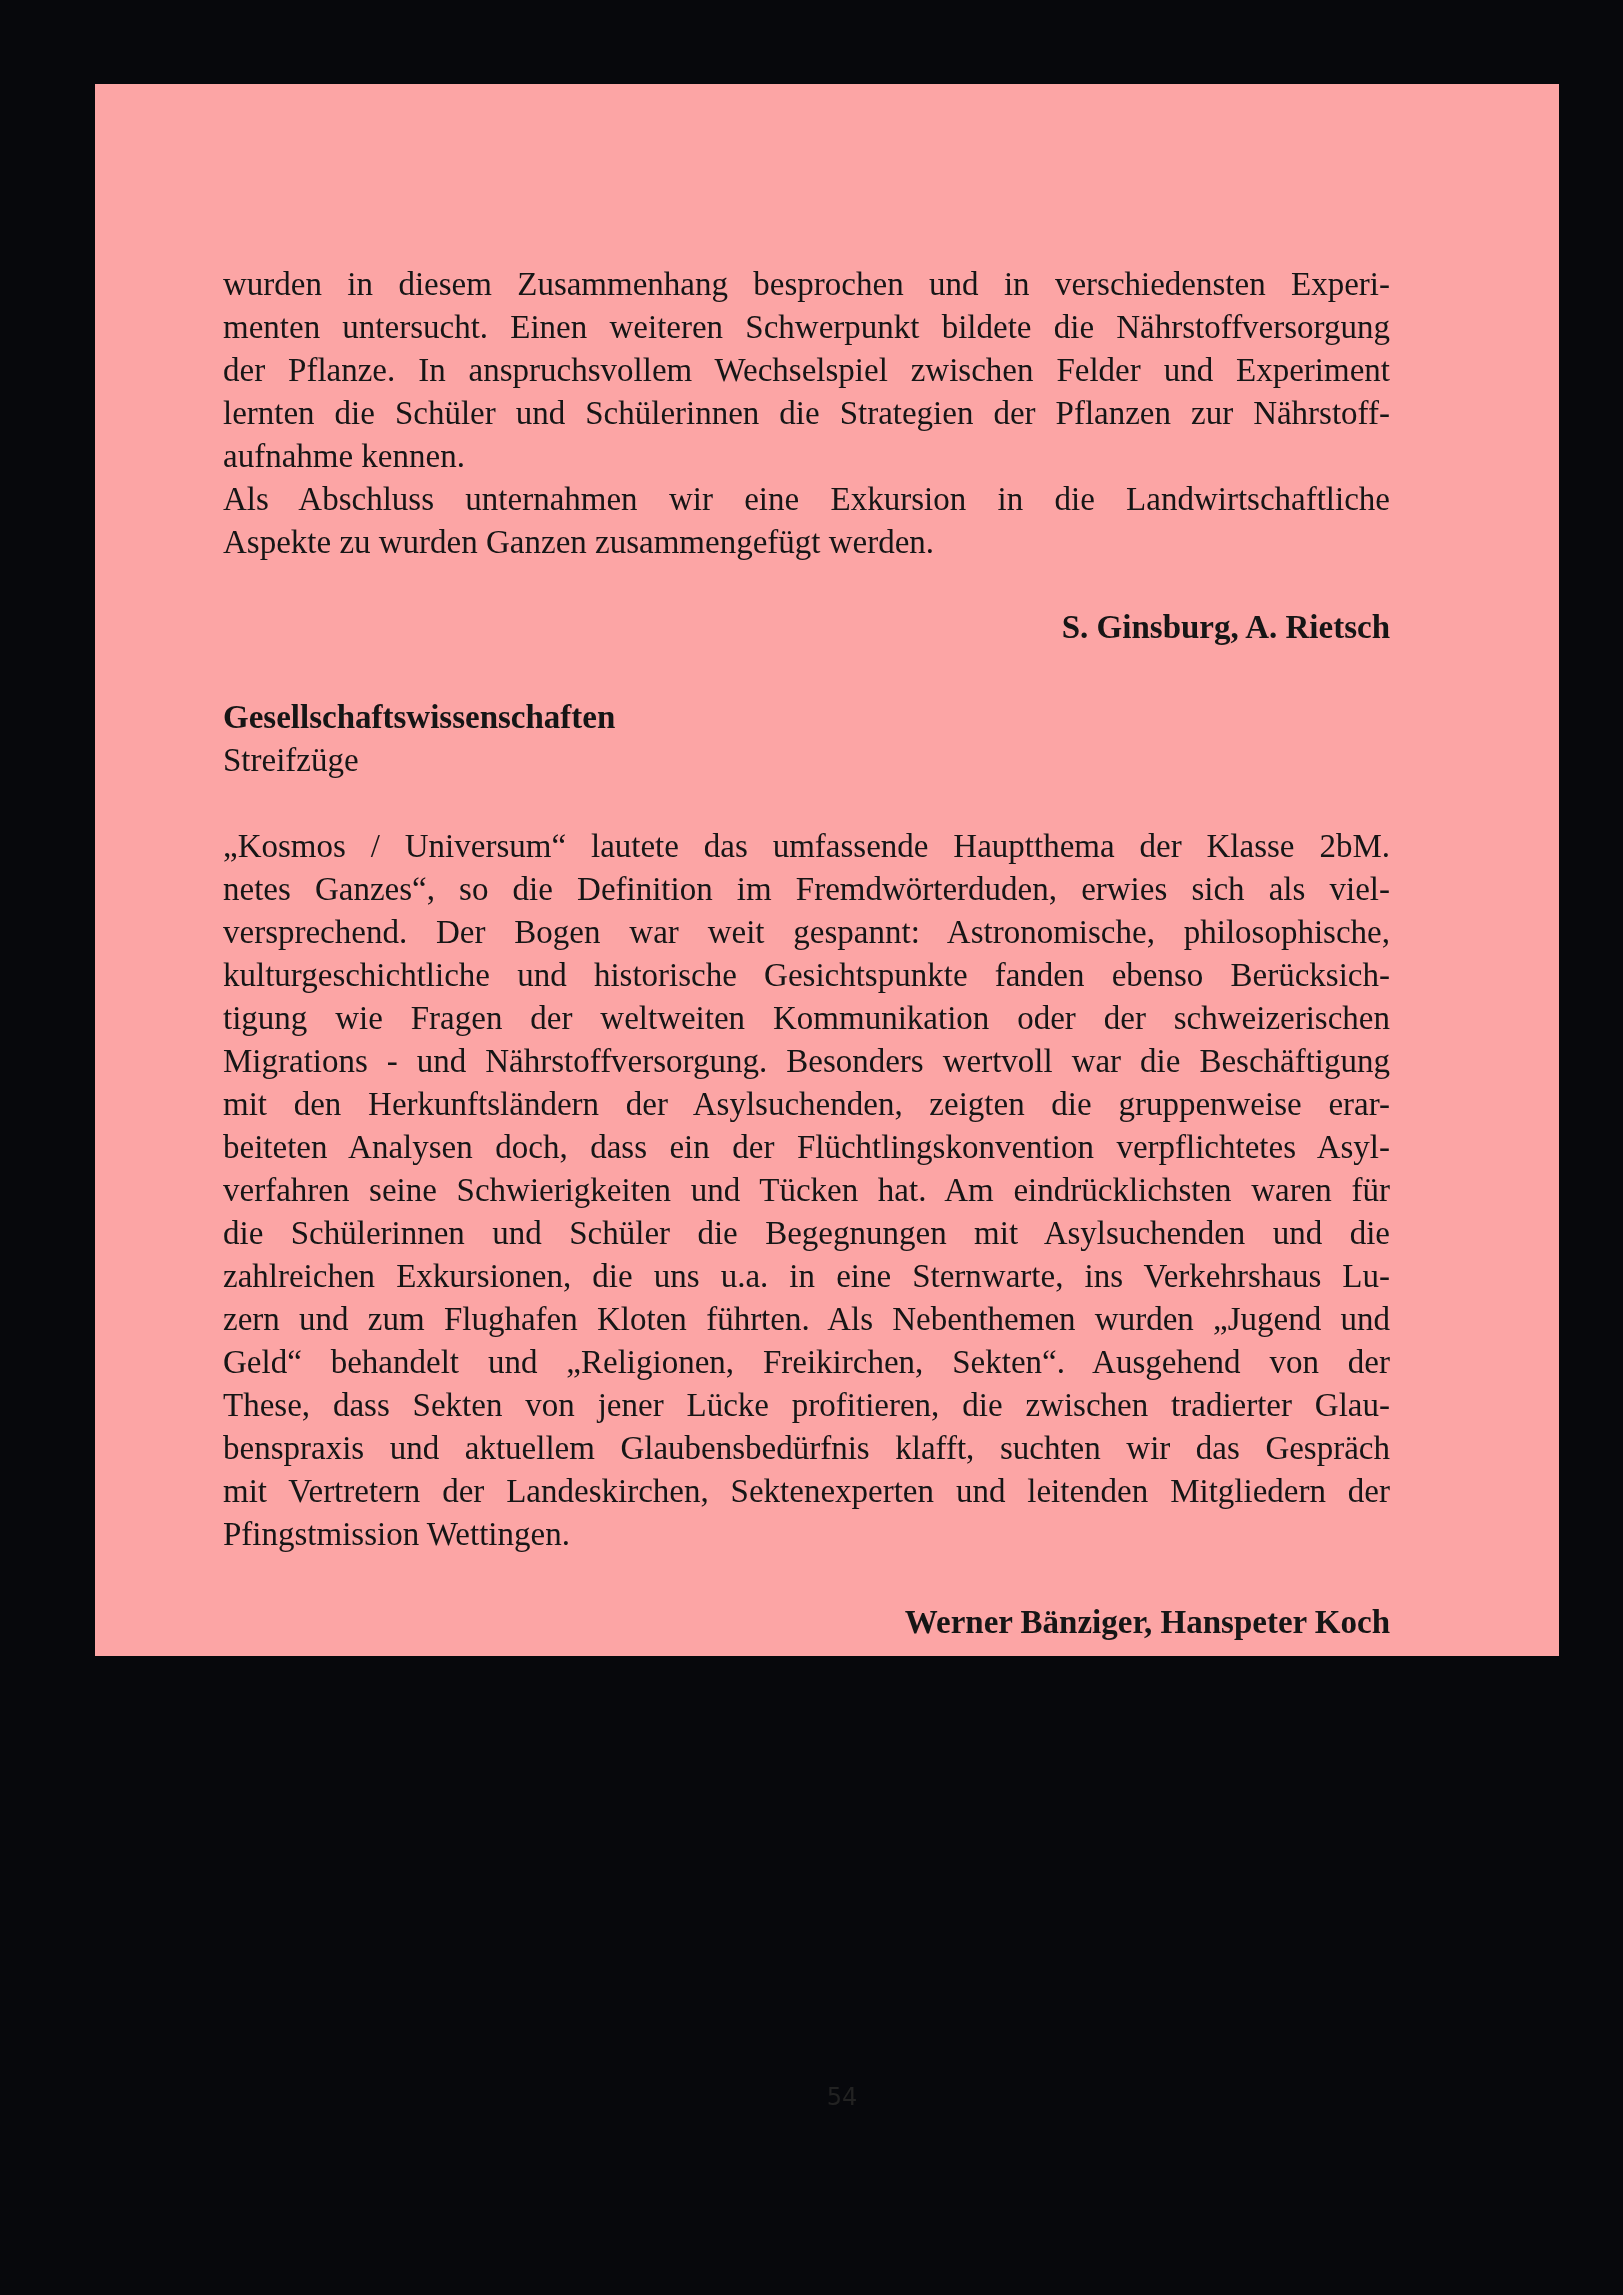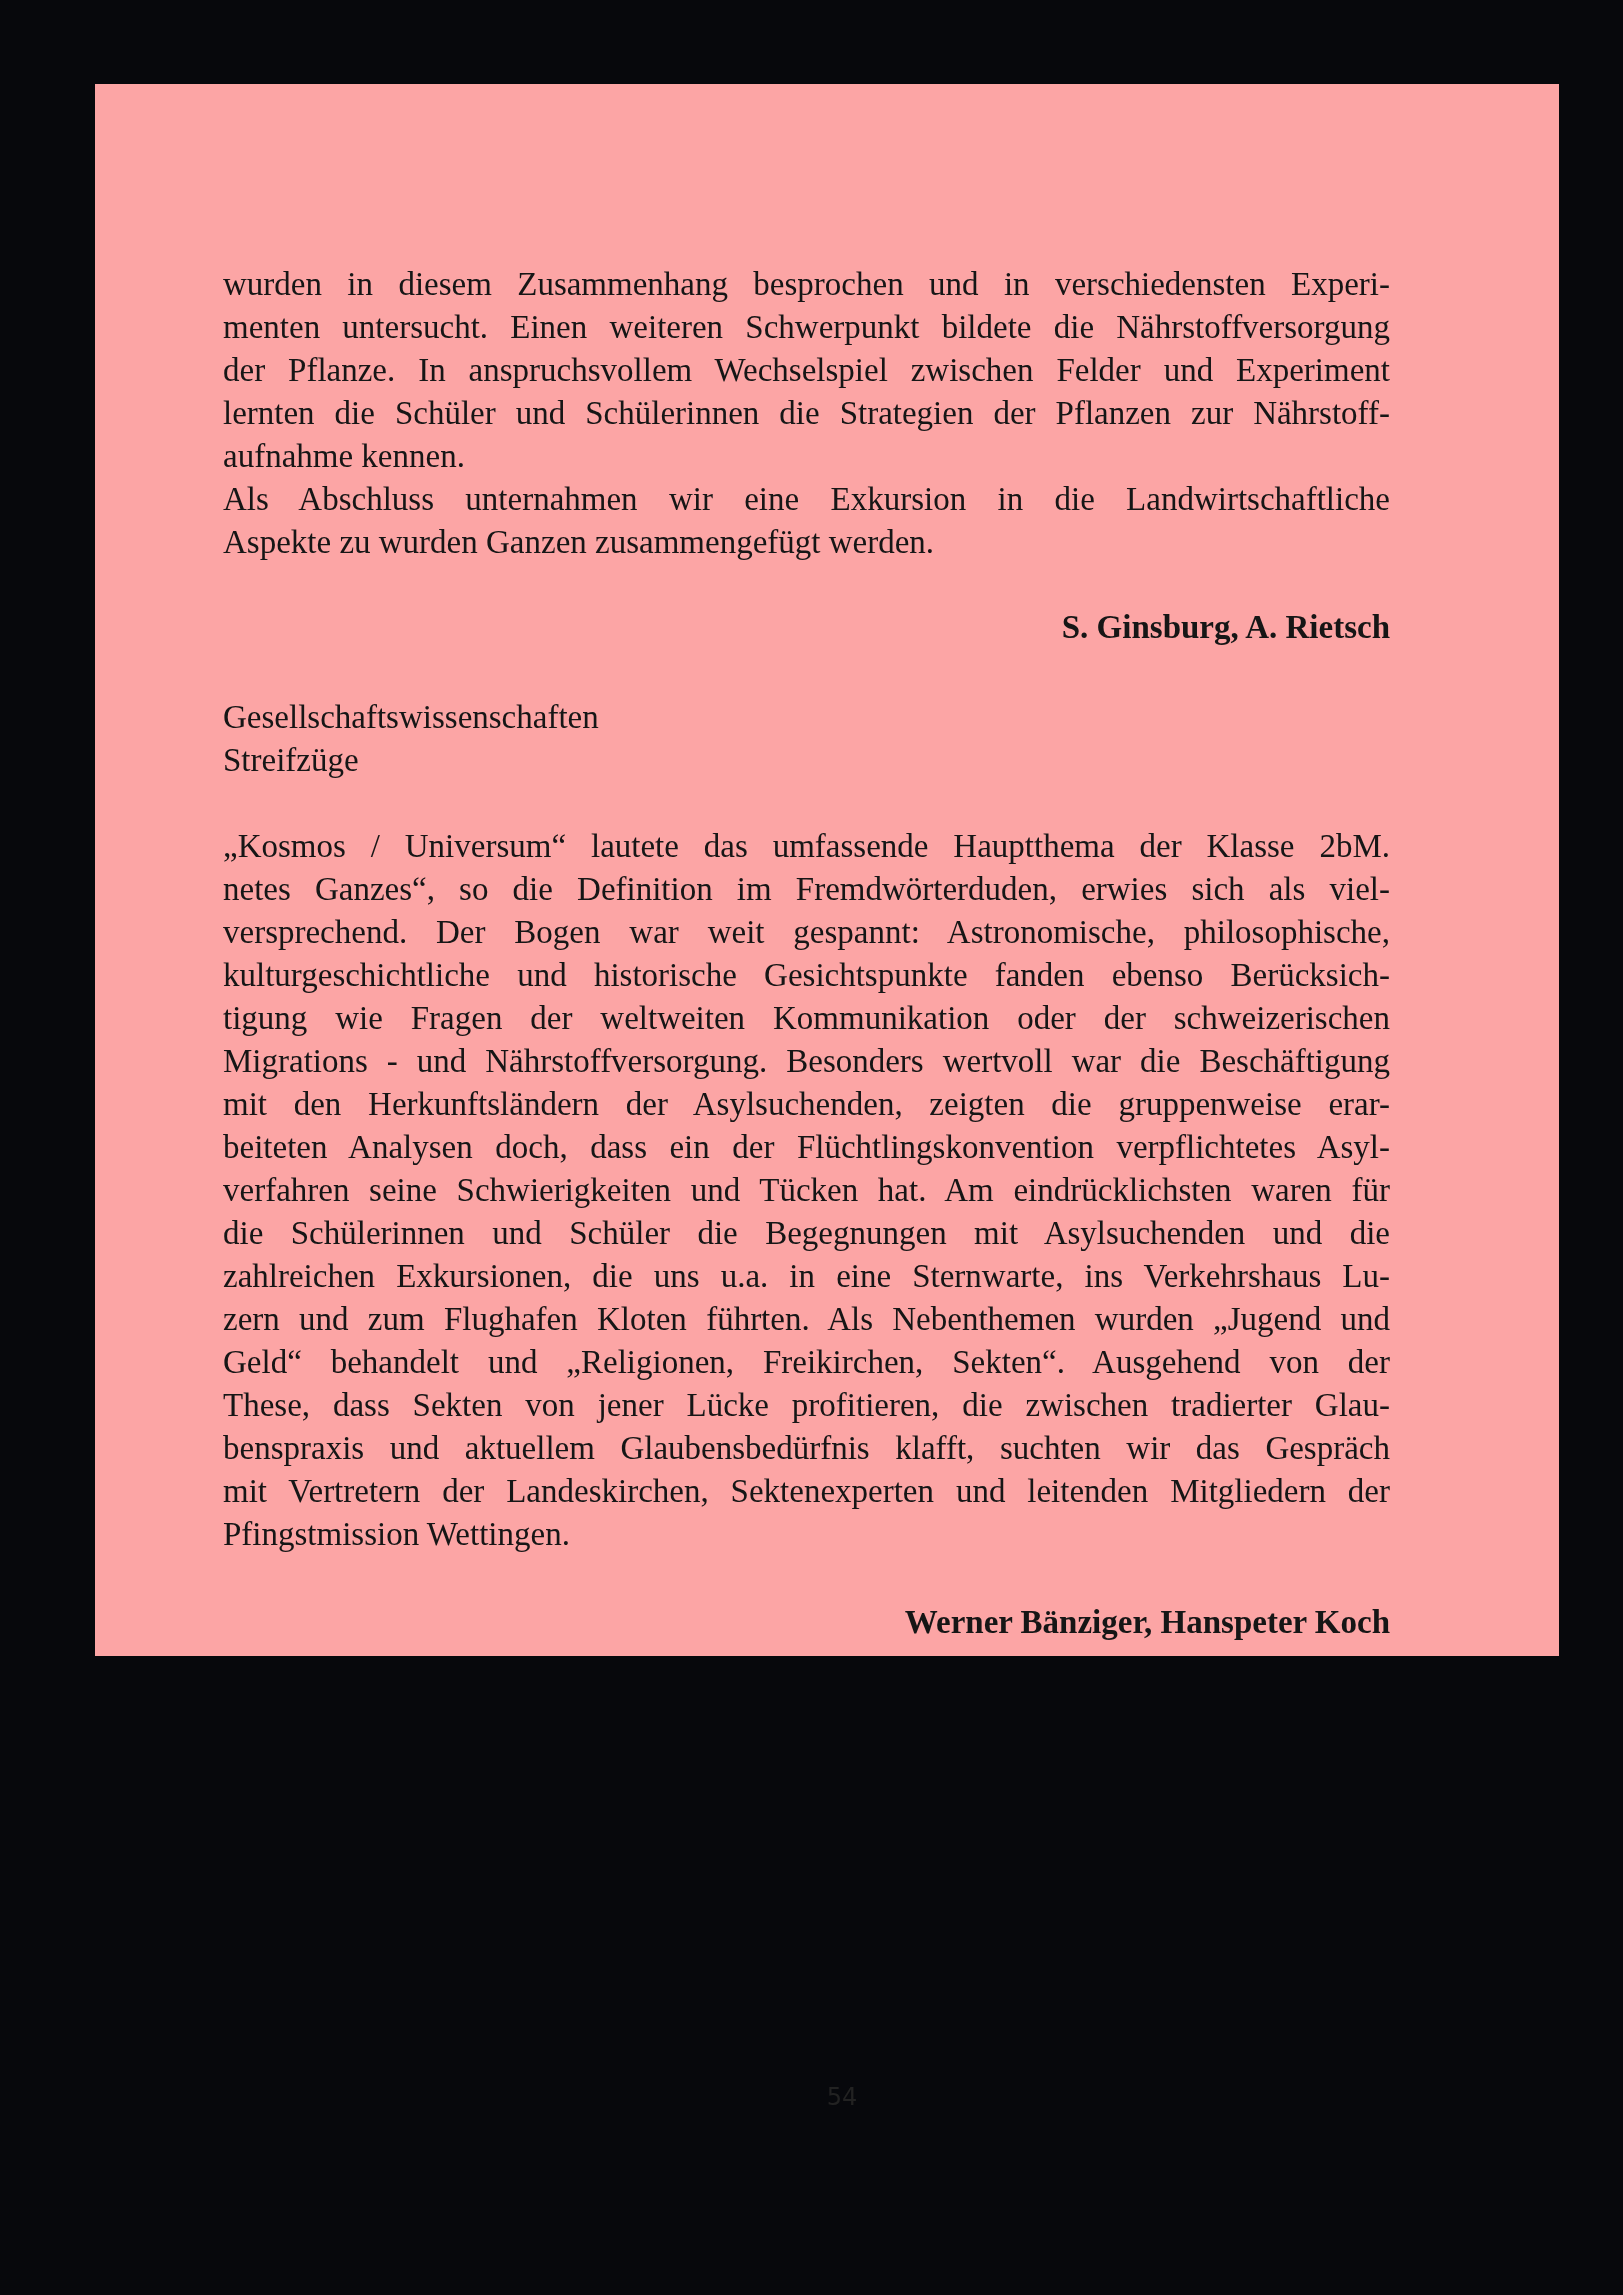--- a/index.html
+++ b/index.html
@@ -23,21 +23,21 @@
     font-family:"Liberation Serif", "DejaVu Serif", serif;
     font-size:33px;
     line-height:43px;
     color:#161616;
   }
   .para { margin:0; text-align:justify; }
   .line { display:block; text-align:justify; text-align-last:justify; white-space:nowrap; }
   .line.last { text-align-last:left; }
   .sig { text-align:right; margin:0;font-weight:bold; }
   .sig1 { margin-top:42px; }
-  .heading { font-weight:normal; margin-top:47px; }
+  .heading { font-weight:bold; margin-top:47px; }
   .subheading { margin-top:0; }
   .para2 { margin-top:43px; }
   .sig2 { margin-top:45px; }
   .pagenum {
     position:absolute;
     left:0; width:100%;
     top:1999px;
     text-align:center;
     font-family:"DejaVu Sans", "Liberation Sans", sans-serif;
     font-size:24px;

